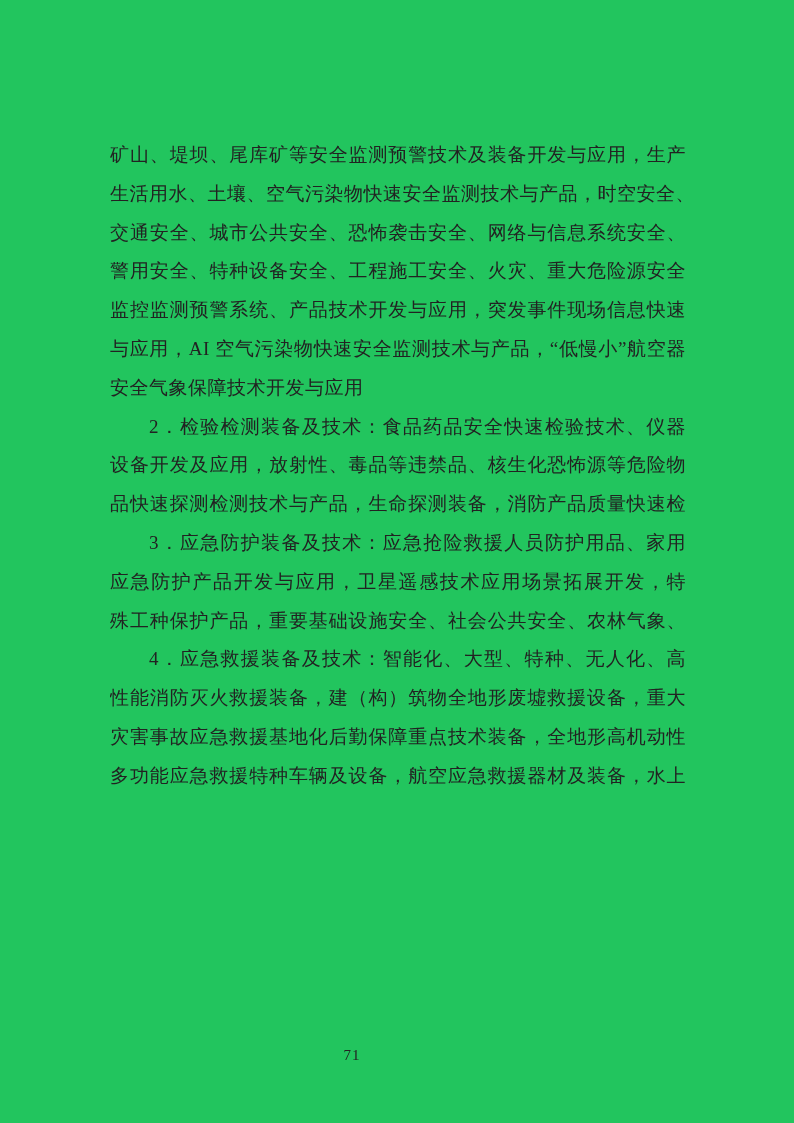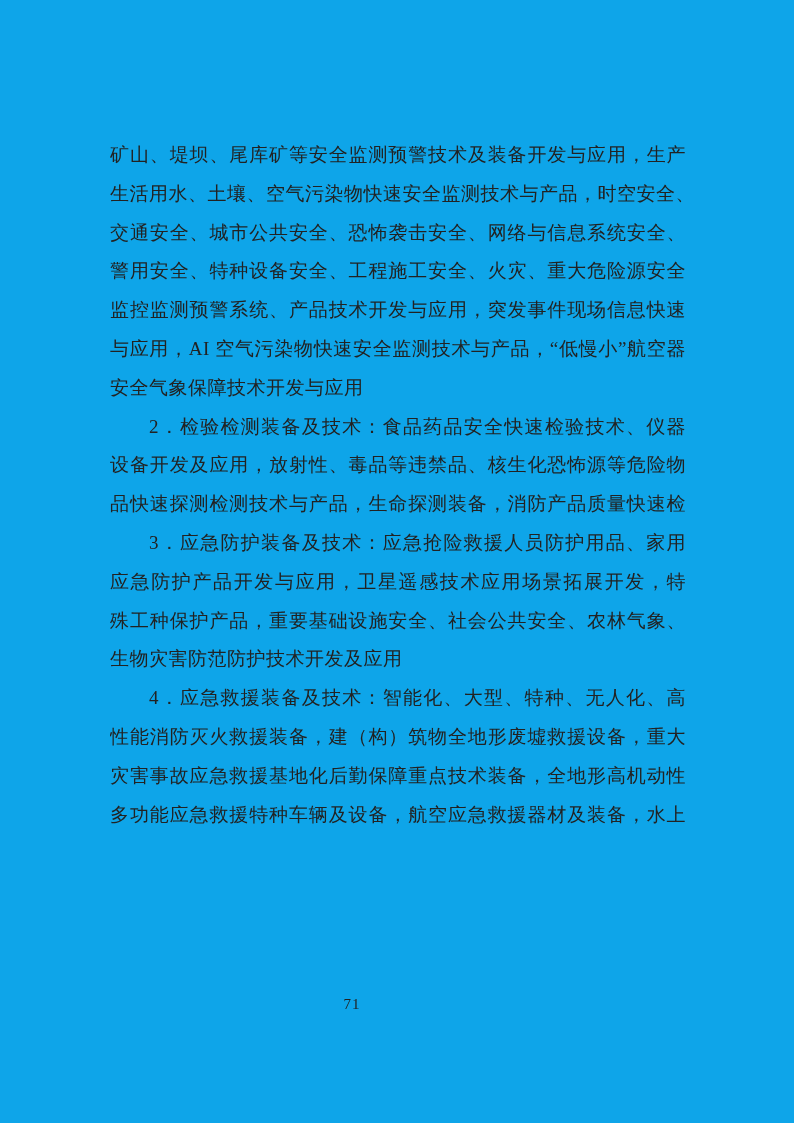--- a/index.html
+++ b/index.html
@@ -6,21 +6,21 @@
   html, body {
     width: 794px;
     height: 1123px;
     background: #ffffff;
     font-family: "Liberation Serif", "DejaVu Serif", serif;
   }
   .page {
     position: relative;
     width: 794px;
     height: 1123px;
-    background: #0ea5e9;
+    background: #22c55e;
     overflow: hidden;
   }
   .text-block {
     position: absolute;
     left: 110px;
     top: 136px;
     width: 576px;
     color: #222222;
     font-size: 19px;
     line-height: 38.8px;
@@ -37,21 +37,21 @@
   .line.para-end {
     text-align: center;
     text-align-last: left;
   }
   .line.indent {
     text-indent: 39px;
   }
   .page-number {
     position: absolute;
     left: 0;
-    top: 996px;
+    top: 1047px;
     width: 704px;
     text-align: center;
     font-size: 15px;
     color: #222222;
     letter-spacing: 1px;
   }
 </style>
 </head>
 <body>
 
@@ -63,20 +63,19 @@
     <div class="line">警用安全、特种设备安全、工程施工安全、火灾、重大危险源安全</div>
     <div class="line">监控监测预警系统、产品技术开发与应用，突发事件现场信息快速</div>
     <div class="line">与应用，AI 空气污染物快速安全监测技术与产品，“低慢小”航空器</div>
     <div class="line para-end">安全气象保障技术开发与应用</div>
     <div class="line indent">2．检验检测装备及技术：食品药品安全快速检验技术、仪器</div>
     <div class="line">设备开发及应用，放射性、毒品等违禁品、核生化恐怖源等危险物</div>
     <div class="line">品快速探测检测技术与产品，生命探测装备，消防产品质量快速检</div>
     <div class="line indent">3．应急防护装备及技术：应急抢险救援人员防护用品、家用</div>
     <div class="line">应急防护产品开发与应用，卫星遥感技术应用场景拓展开发，特</div>
     <div class="line">殊工种保护产品，重要基础设施安全、社会公共安全、农林气象、</div>
-    <div class="line para-end">生物灾害防范防护技术开发及应用</div>
     <div class="line indent">4．应急救援装备及技术：智能化、大型、特种、无人化、高</div>
     <div class="line">性能消防灭火救援装备，建（构）筑物全地形废墟救援设备，重大</div>
     <div class="line">灾害事故应急救援基地化后勤保障重点技术装备，全地形高机动性</div>
     <div class="line">多功能应急救援特种车辆及设备，航空应急救援器材及装备，水上</div>
   </div>
   <div class="page-number">71</div>
 </div>
 
 </body></html>

